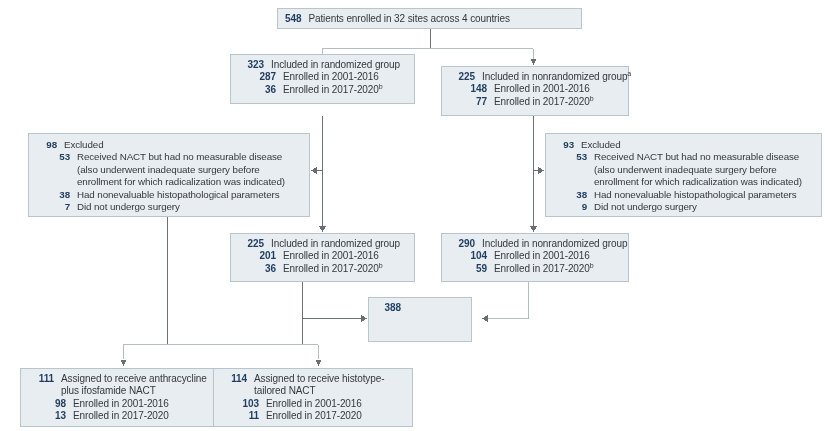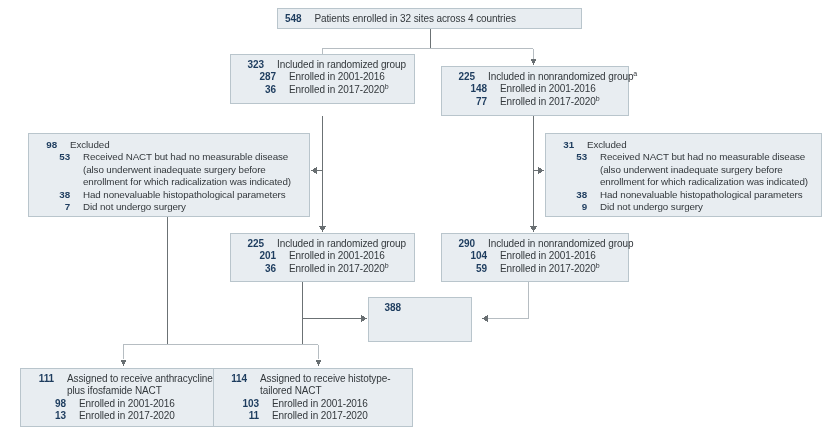--- a/index.html
+++ b/index.html
@@ -7,21 +7,21 @@
     position:relative;width:825px;height:431px;background:#ffffff;overflow:hidden;
     font-family:"Liberation Sans","DejaVu Sans",sans-serif;
     font-size:10px;line-height:12.4px;color:#33383c;letter-spacing:-0.1px;
   }
   .box{
     position:absolute;box-sizing:border-box;
     background:#e8edf1;border:1px solid #b9c5cc;
     padding:4px 6px 3px 7px;
   }
   .row{display:flex;align-items:flex-start;}
-  .row .n{flex:0 0 26px;text-align:right;padding-right:13px;font-weight:700;color:#1d3c5e;}
+  .row .n{flex:0 0 26px;text-align:right;padding-right:7px;font-weight:700;color:#1d3c5e;}
   .row.sub .n{flex-basis:38px;}
   .row .t{flex:1 1 auto;}
   .row.nw .t{white-space:nowrap;}
   .box-excluded{font-size:9.8px;padding-top:5px;}
   .box-excluded .row .n{flex-basis:21px;}
   .box-excluded .row.sub .n{flex-basis:34px;}
   .box-center .row{justify-content:center;}
   .box-center .row .n{flex:0 0 auto;}
   .box-mid .row .n{flex-basis:25px;}
   sup{font-size:7px;line-height:0;letter-spacing:0;}
@@ -120,21 +120,21 @@
       <span class="t"><span>Had nonevaluable histopathological parameters</span></span>
     </div>
     <div class="row sub nw">
       <span class="n">7</span>
       <span class="t"><span>Did not undergo surgery</span></span>
     </div>
   </div>
 
   <div class="box box-excluded" style="left:545px;top:133px;width:277px;min-height:83px;">
     <div class="row nw">
-      <span class="n">31</span>
+      <span class="n">93</span>
       <span class="t"><span>Excluded</span></span>
     </div>
     <div class="row sub">
       <span class="n">53</span>
       <span class="t"><span>Received NACT but had no measurable disease (also underwent inadequate surgery before enrollment for which radicalization was indicated)</span></span>
     </div>
     <div class="row sub nw">
       <span class="n">38</span>
       <span class="t"><span>Had nonevaluable histopathological parameters</span></span>
     </div>

